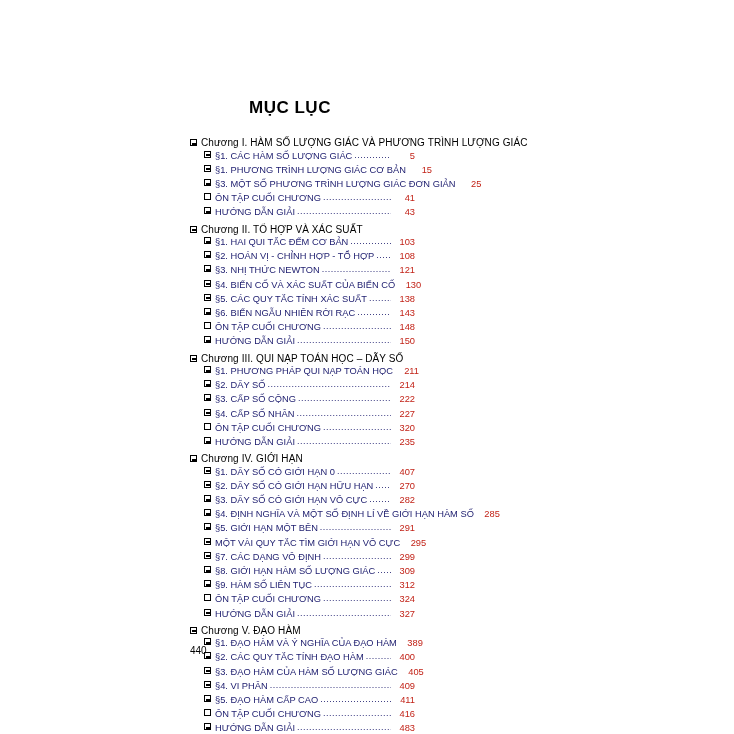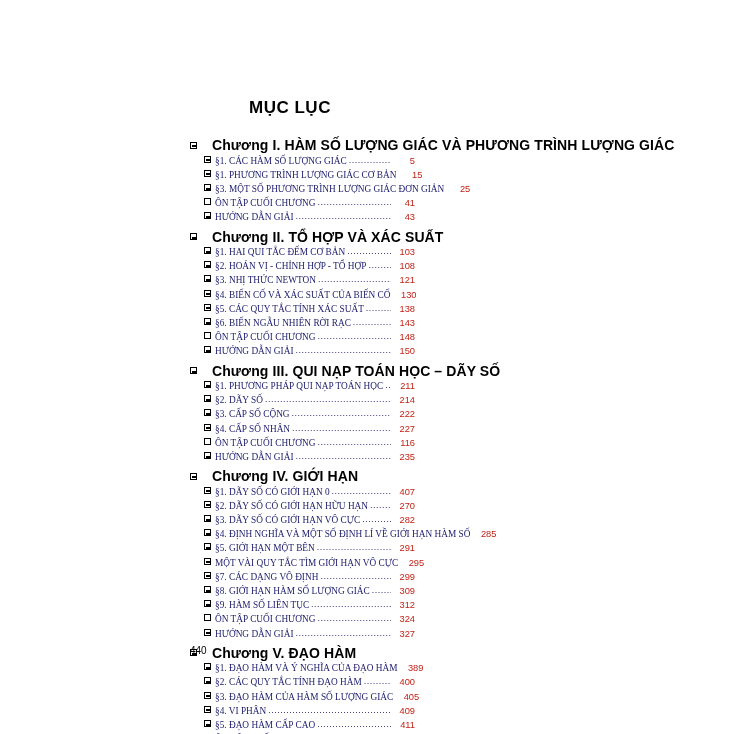--- a/index.html
+++ b/index.html
@@ -34,26 +34,25 @@
     margin-top: 18px;
     padding-left: 190px;
     padding-right: 165px;
   }
   .chapter {
     margin-bottom: 2px;
   }
   .chapter-head {
     display: flex;
     align-items: center;
-    font-size: 14px;
-    font-weight: bold;
+    font-size: 10px;
+    font-weight: normal;
     color: #000000;
     letter-spacing: 0.1px;
     padding: 1.2px 0;
-    gap: 11px;
   }
   .chapter-head .ch-text {
     white-space: nowrap;
   }
   .box {
     display: inline-block;
     width: 7px;
     height: 7px;
     border: 1px solid #000;
     margin-right: 4px;
@@ -90,21 +89,20 @@
     line-height: 1.25;
   }
   .entry .e-icon {
     flex: 0 0 auto;
     margin-right: 4px;
     position: relative;
     top: -1px;
   }
   .entry .e-label {
     white-space: nowrap;
-    font-family: Liberation Serif, serif;
   }
   .entry .dots {
     flex: 1 1 auto;
     overflow: hidden;
     white-space: nowrap;
     margin: 0 2px;
     color: #1b1b6d;
     letter-spacing: 0.5px;
     font-size: 9px;
     position: relative;
@@ -248,21 +246,21 @@
         <div class="entry">
           <span class="box hatch e-icon"></span>
           <span class="e-label">§4. CẤP SỐ NHÂN</span>
           <span class="dots">........................................................................................................................................................................................................</span>
           <span class="page-num">227</span>
         </div>
         <div class="entry">
           <span class="box empty e-icon"></span>
           <span class="e-label">ÔN TẬP CUỐI CHƯƠNG</span>
           <span class="dots">........................................................................................................................................................................................................</span>
-          <span class="page-num">116</span>
+          <span class="page-num">320</span>
         </div>
         <div class="entry">
           <span class="box hatch e-icon"></span>
           <span class="e-label">HƯỚNG DẪN GIẢI</span>
           <span class="dots">........................................................................................................................................................................................................</span>
           <span class="page-num">235</span>
         </div>
       </div>
       <div class="chapter">
         <div class="chapter-head">

